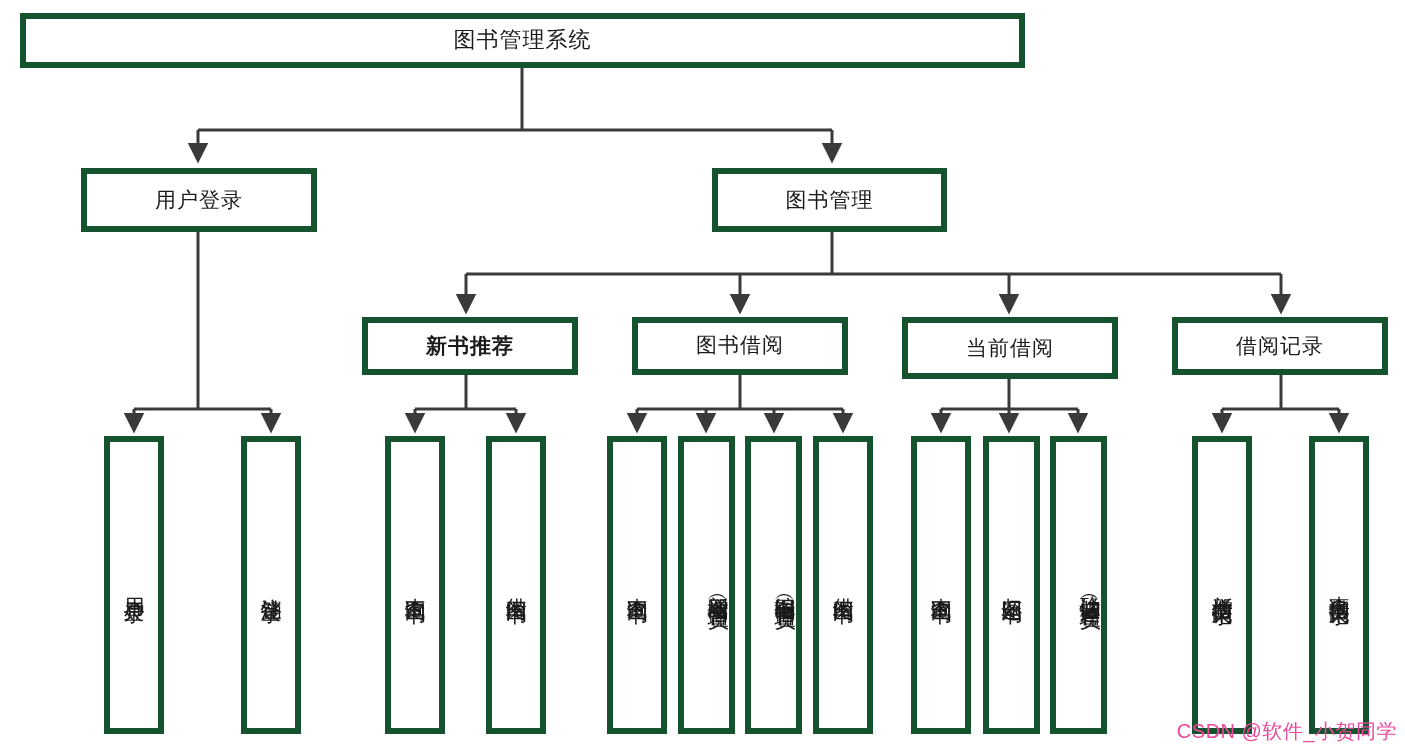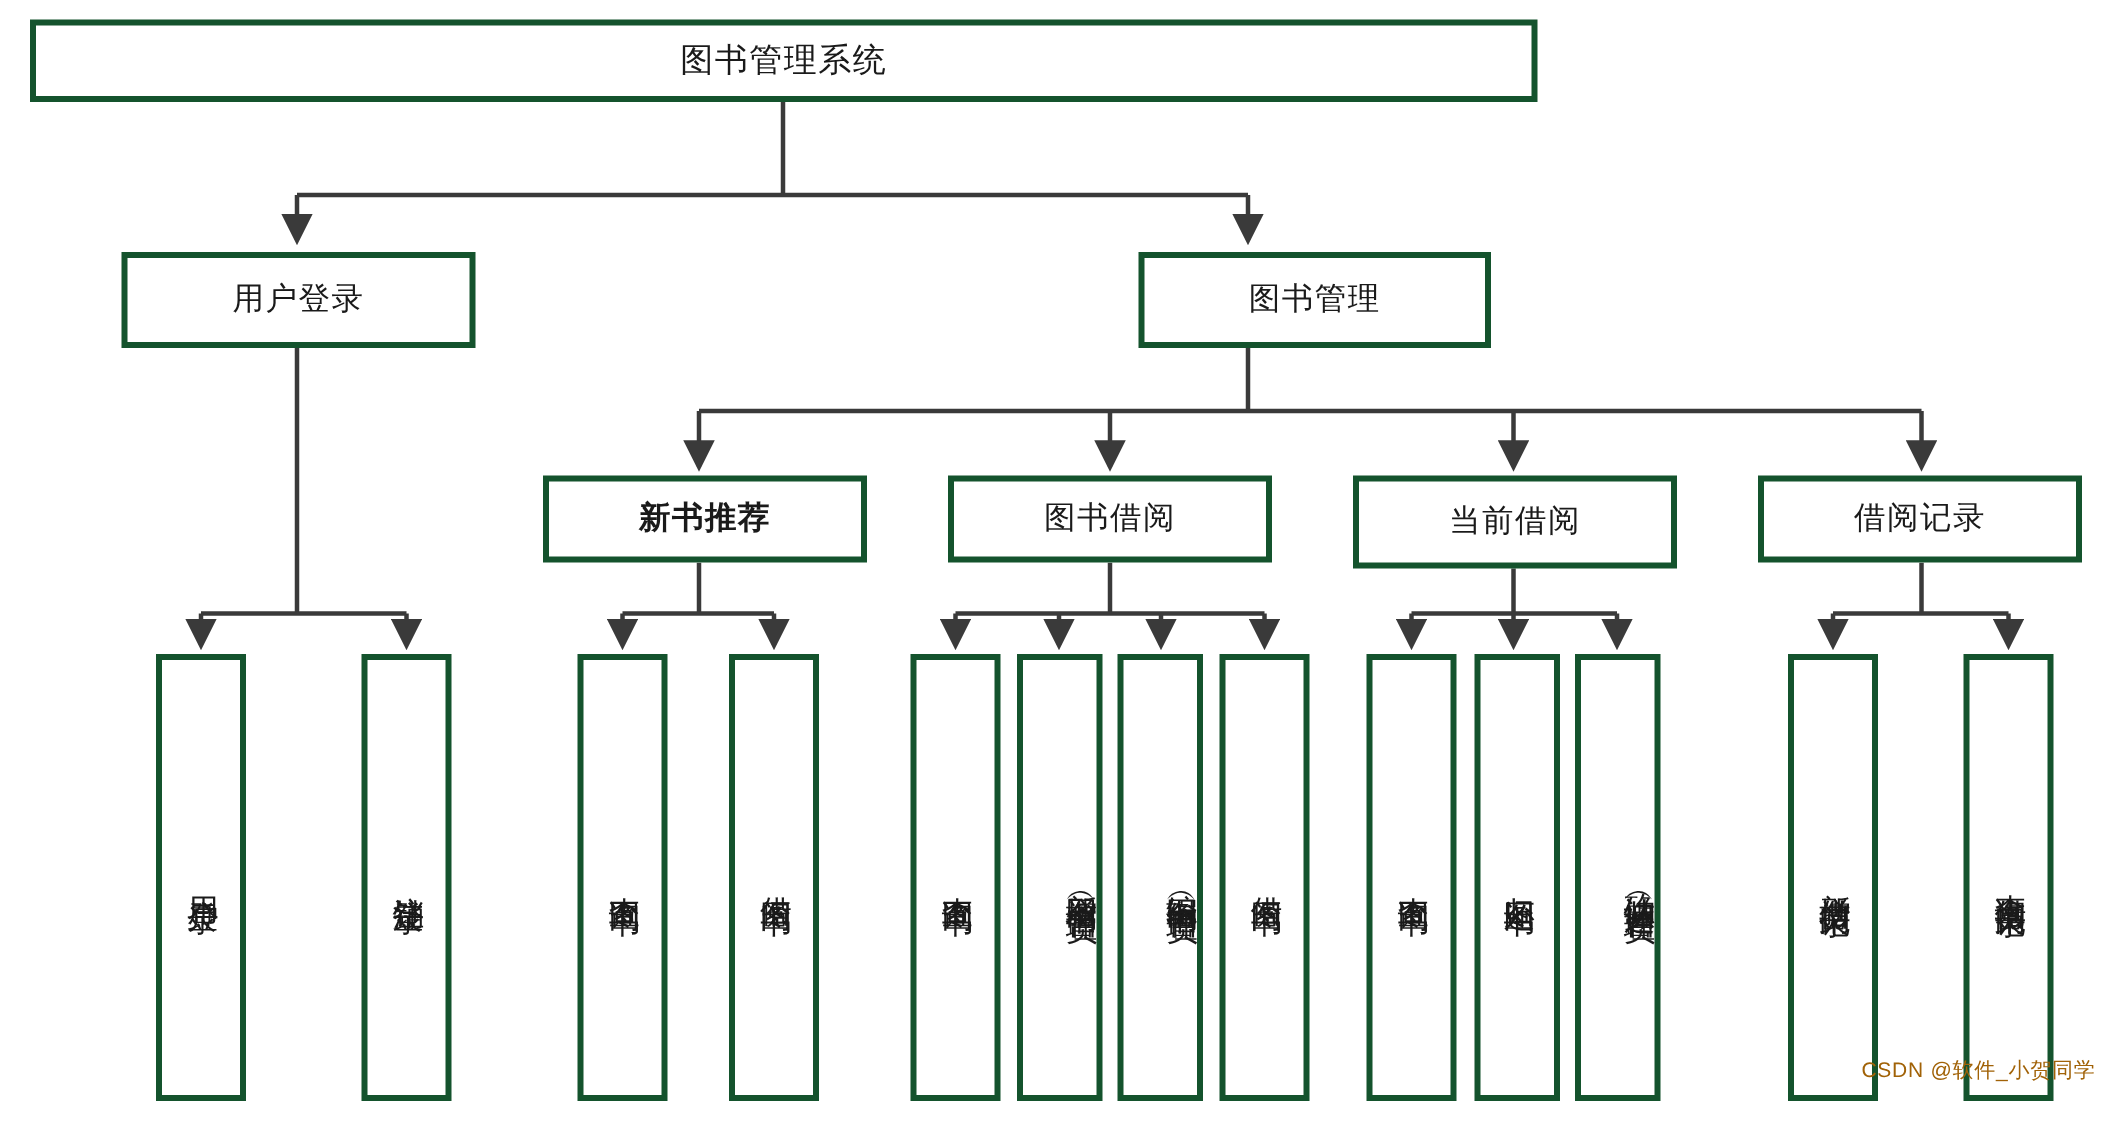--- a/index.html
+++ b/index.html
@@ -22,21 +22,21 @@
     left: 0;
     top: 0;
     width: 1405px;
     height: 747px;
     pointer-events: none;
   }
   .node {
     position: absolute;
     box-sizing: border-box;
     background: #ffffff;
-    border: 4px solid #14532d;
+    border: 6px solid #14532d;
     display: flex;
     align-items: center;
     justify-content: center;
     color: #1a1a1a;
   }
   .node-h {
     font-size: 21px;
     letter-spacing: 1px;
     line-height: 1.2;
   }
@@ -54,23 +54,23 @@
     line-height: 1.08;
     white-space: nowrap;
   }
   .node-v.center-v {
     align-items: center;
     padding-top: 0;
   }
   .watermark {
     position: absolute;
     right: 8px;
-    bottom: 24px;
-    font-size: 14px;
-    color: #a16207;
+    bottom: 2px;
+    font-size: 20px;
+    color: #ec4899;
     letter-spacing: 0.5px;
     white-space: nowrap;
   }
 </style>
 </head>
 <body>
 
 <div id="canvas">
 
   <svg id="edges" viewBox="0 0 1405 747" xmlns="http://www.w3.org/2000/svg">
@@ -124,21 +124,21 @@
   </svg>
 
   <div class="node node-h node-root" style="left:20px; top:13px; width:1005px; height:55px;">
     <span>图书管理系统</span>
   </div>
 
   <div class="node node-h" style="left:81px; top:168px; width:236px; height:64px;">
     <span>用户登录</span>
   </div>
 
-  <div class="node node-h" style="left:712px; top:168px; width:235px; height:64px;margin-left:47px;">
+  <div class="node node-h" style="left:712px; top:168px; width:235px; height:64px;">
     <span>图书管理</span>
   </div>
 
   <div class="node node-h" style="left:362px; top:317px; width:216px; height:58px;font-weight:bold;">
     <span>新书推荐</span>
   </div>
 
   <div class="node node-h" style="left:632px; top:317px; width:216px; height:58px;font-family:Liberation Serif, serif;">
     <span>图书借阅</span>
   </div>

